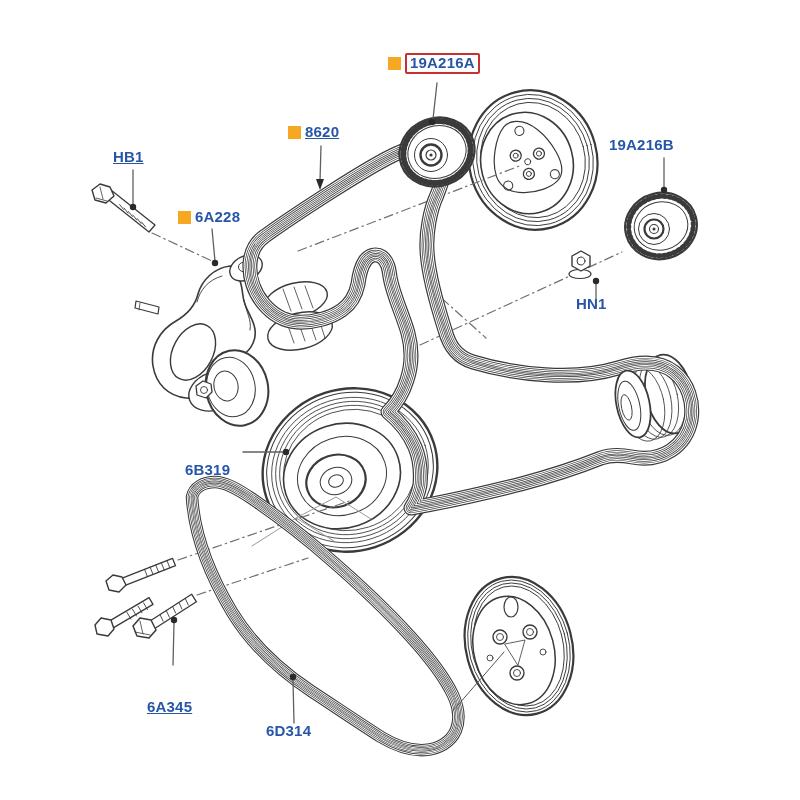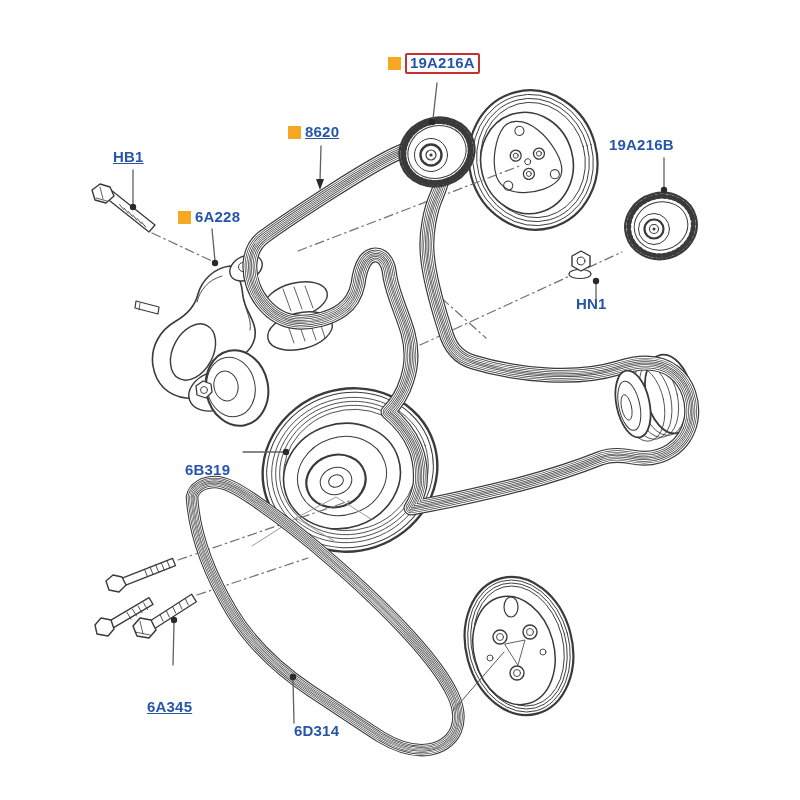--- a/index.html
+++ b/index.html
@@ -251,15 +251,15 @@
 </div>
 
 <div class="plabel" style="left:609px;top:137px;">19A216B</div>
 
 <div class="plabel" style="left:576px;top:296px;">HN1</div>
 
 <div class="plabel" style="left:185px;top:462px;">6B319</div>
 
 <div class="plabel" style="left:147px;top:699px;text-decoration:underline;">6A345</div>
 
-<div class="plabel" style="left:266px;top:723px;margin-left:28px;">6D314</div>
+<div class="plabel" style="left:266px;top:723px;">6D314</div>
 
 </div>
 
 </body></html>

